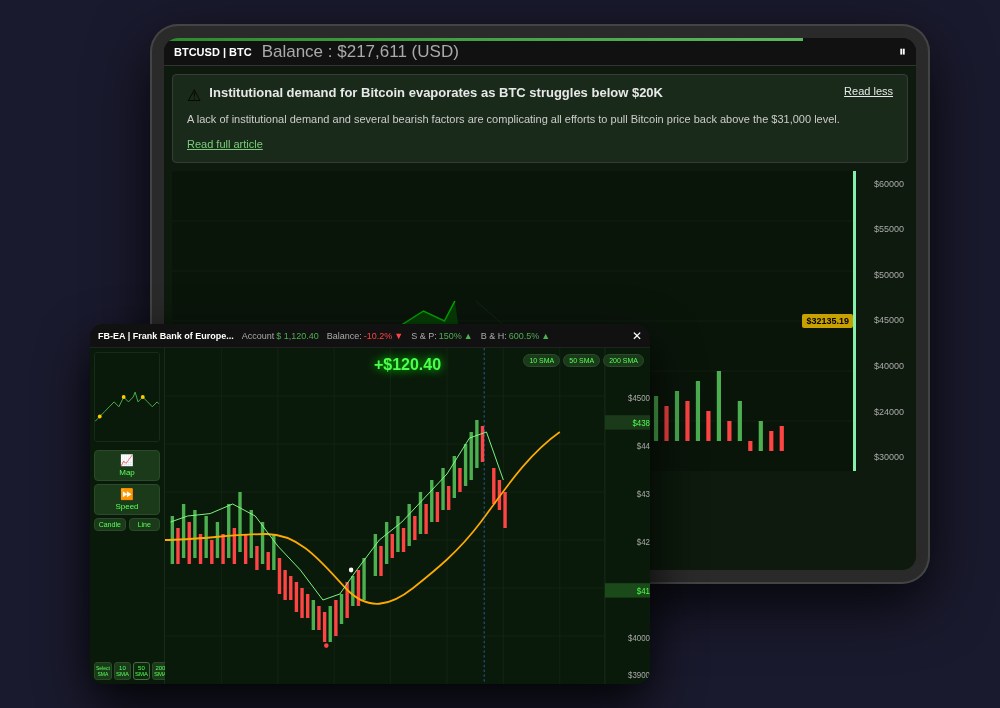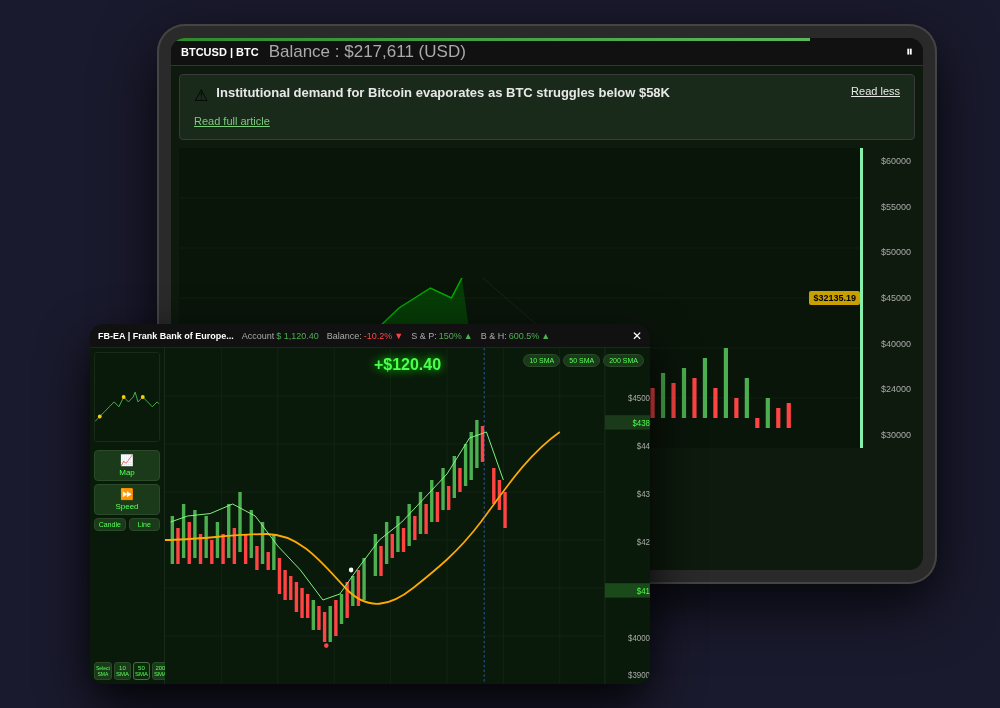--- a/index.html
+++ b/index.html
@@ -17,21 +17,21 @@
     .scene {
       position: relative;
       width: 820px;
       height: 660px;
     }
 
     
     .tablet {
       position: absolute;
       top: 0;
-      left: 67px;
+      left: 60px;
       width: 780px;
       height: 560px;
       background: #2a2a2a;
       border-radius: 28px;
       box-shadow: 0 20px 60px rgba(0,0,0,0.8), inset 0 0 0 2px #444;
       padding: 14px;
     }
 
     .tablet-screen {
       width: 100%;
@@ -432,24 +432,25 @@
         <span class="tablet-balance">Balance : $217,611 (USD)</span>
         <span class="tablet-pause">⏸</span>
       </div>
 
       <div class="progress-bar"></div>
 
       <div class="news-banner">
         <div class="news-headline-row">
           <div class="news-title-group">
             <span class="warning-icon">⚠</span>
-            <span class="news-headline">Institutional demand for Bitcoin evaporates as BTC struggles below $58K</span>
+            <span class="news-headline">Institutional demand for Bitcoin evaporates as BTC struggles below $20K</span>
           </div>
           <span class="read-less">Read less</span>
         </div>
+        <p class="news-body">A lack of institutional demand and several bearish factors are complicating all efforts to pull Bitcoin price back above the $31,000 level.</p>
         <span class="read-full">Read full article</span>
       </div>
 
       <div class="tablet-chart-area">
         <div class="tablet-chart-content">
           <svg class="tablet-chart-svg" viewBox="0 0 650 300" preserveAspectRatio="none">
 
             <rect width="650" height="300" fill="#0a150a"></rect>
             <line x1="0" y1="50" x2="650" y2="50" stroke="#1a2a1a" stroke-width="0.5"></line>
             <line x1="0" y1="100" x2="650" y2="100" stroke="#1a2a1a" stroke-width="0.5"></line>

